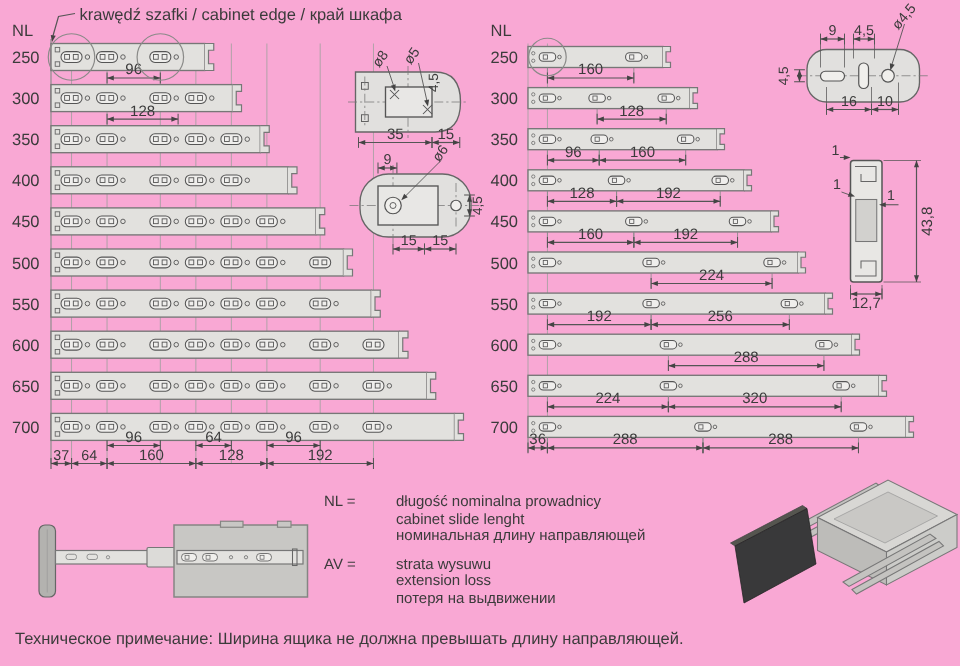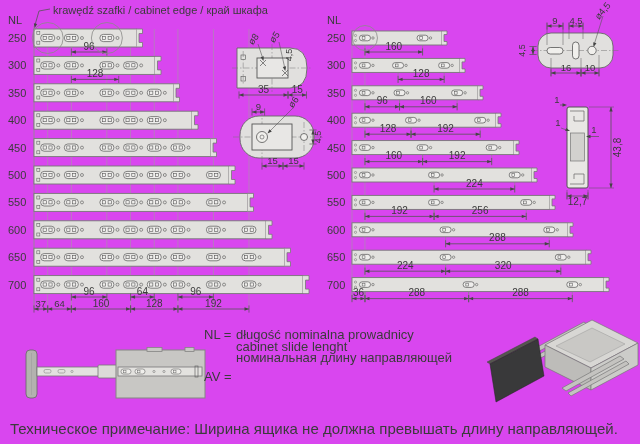--- a/index.html
+++ b/index.html
@@ -1,25 +1,25 @@
 <!DOCTYPE html>
 <html><head>
 <meta charset="utf-8">
 <style>
   html,body{margin:0;padding:0;background:#e8e8e6;}
-  .canvas{position:relative;width:640px;height:444px;background:#d946ef;overflow:hidden;
+  .canvas{position:relative;width:640px;height:444px;background:#f9a8d4;overflow:hidden;
           font-family:"Liberation Sans",sans-serif;color:#3b3b3b;}
   svg{position:absolute;left:0;}
   svg text{font-family:"Liberation Sans",sans-serif;}
   .edge-label{position:absolute;left:53px;top:4px;font-size:11px;white-space:nowrap;}
-  .legend{position:absolute;left:204px;top:329px;font-size:13px;line-height:11.5px;}
+  .legend{position:absolute;left:216px;top:329px;font-size:10px;line-height:11.5px;}
   .lrow{display:flex;margin-bottom:7px;}
   .lkey{width:32px;flex:0 0 32px;}
-  .lval span{display:block;}
-  .footnote{position:absolute;left:10px;top:420px;font-size:15px;white-space:nowrap;}
+  .lval span{display:block;margin-left:16px;}
+  .footnote{position:absolute;left:10px;top:420px;font-size:11px;white-space:nowrap;}
 </style>
 </head>
 <body>
 
 <div class="canvas">
   <div class="edge-label">krawędź szafki / cabinet edge / край шкафа</div>
 
   <svg id="tech" style="top:0" width="640" height="316" viewBox="0 0 640 316">
       <line x1="34" y1="26" x2="34" y2="309" stroke="#8d8d8b" stroke-width="0.8"></line>
       <line x1="47.69" y1="29" x2="47.69" y2="309" stroke="#a0a09e" stroke-width="0.55"></line>
@@ -840,17 +840,22 @@
     <div class="lrow">
       <span class="lkey">NL =</span>
       <span class="lval">
         <span>długość nominalna prowadnicy</span>
         <span>cabinet slide lenght</span>
         <span>номинальная длину направляющей</span>
       </span>
     </div>
     <div class="lrow">
       <span class="lkey">AV =</span>
+      <span class="lval">
+        <span>strata wysuwu</span>
+        <span>extension loss</span>
+        <span>потеря на выдвижении</span>
+      </span>
     </div>
   </div>
 
   <div class="footnote">Техническое примечание: Ширина ящика не должна превышать длину направляющей.</div>
 </div>
 
 </body></html>

